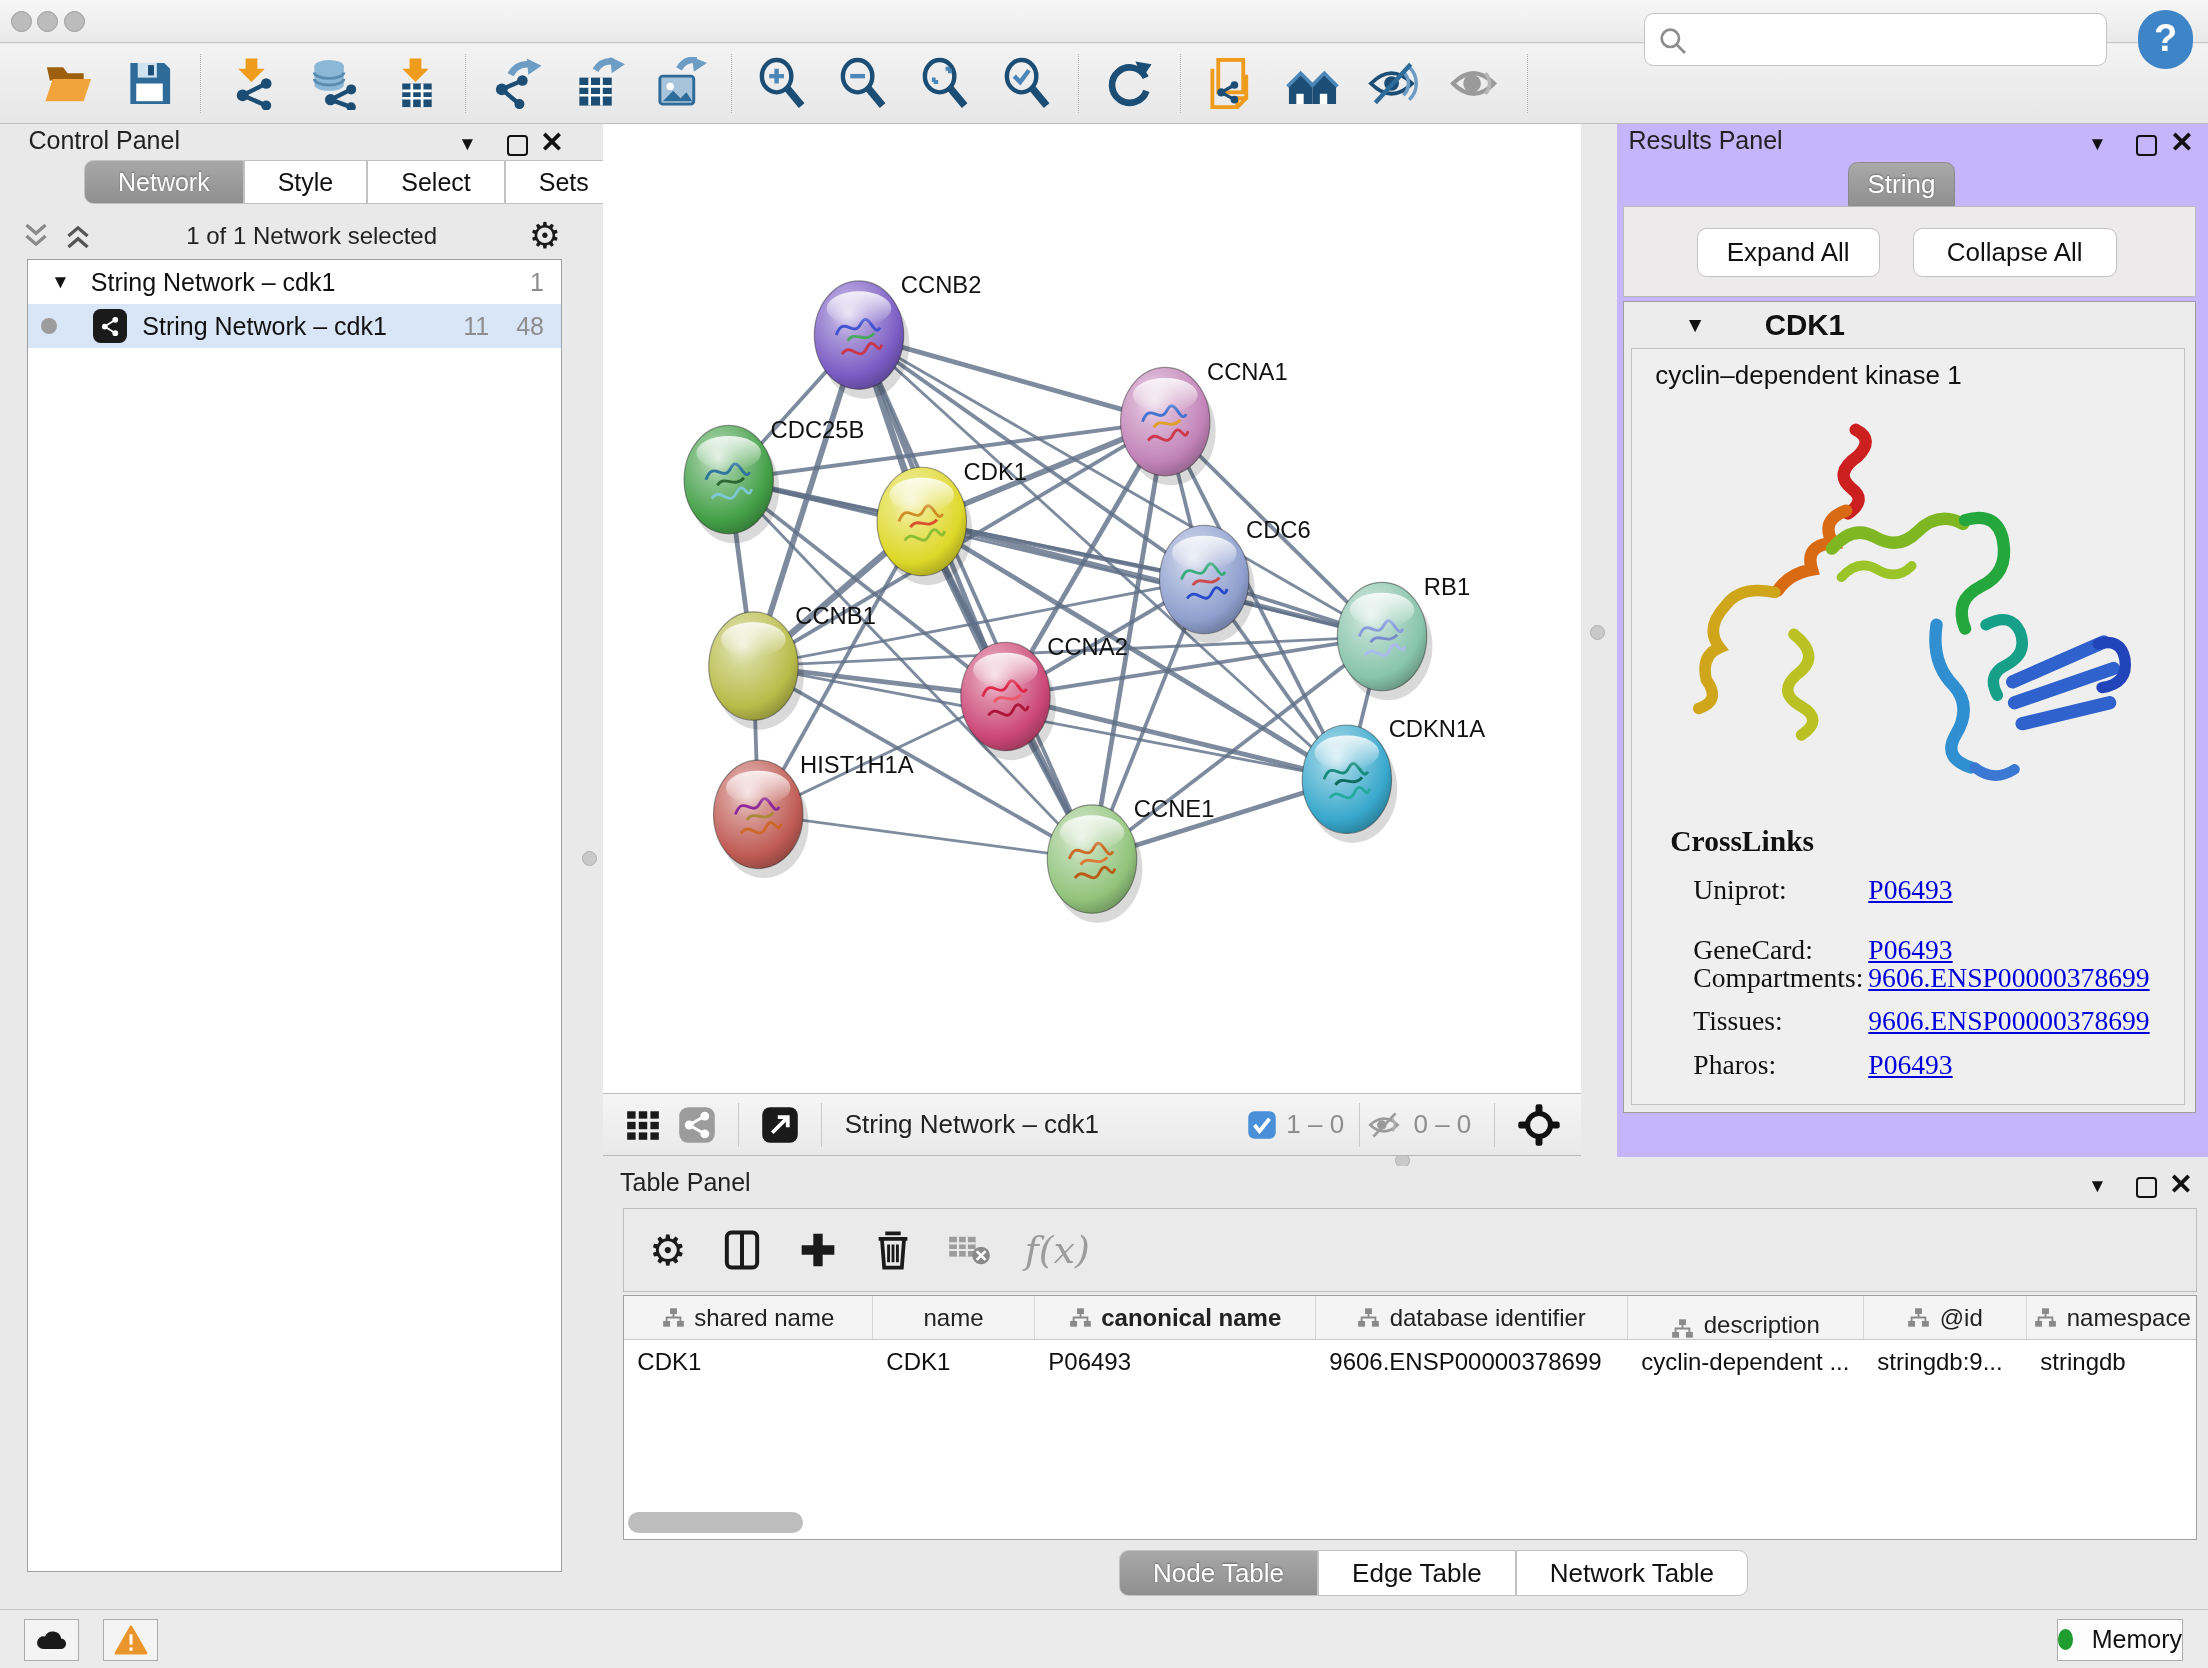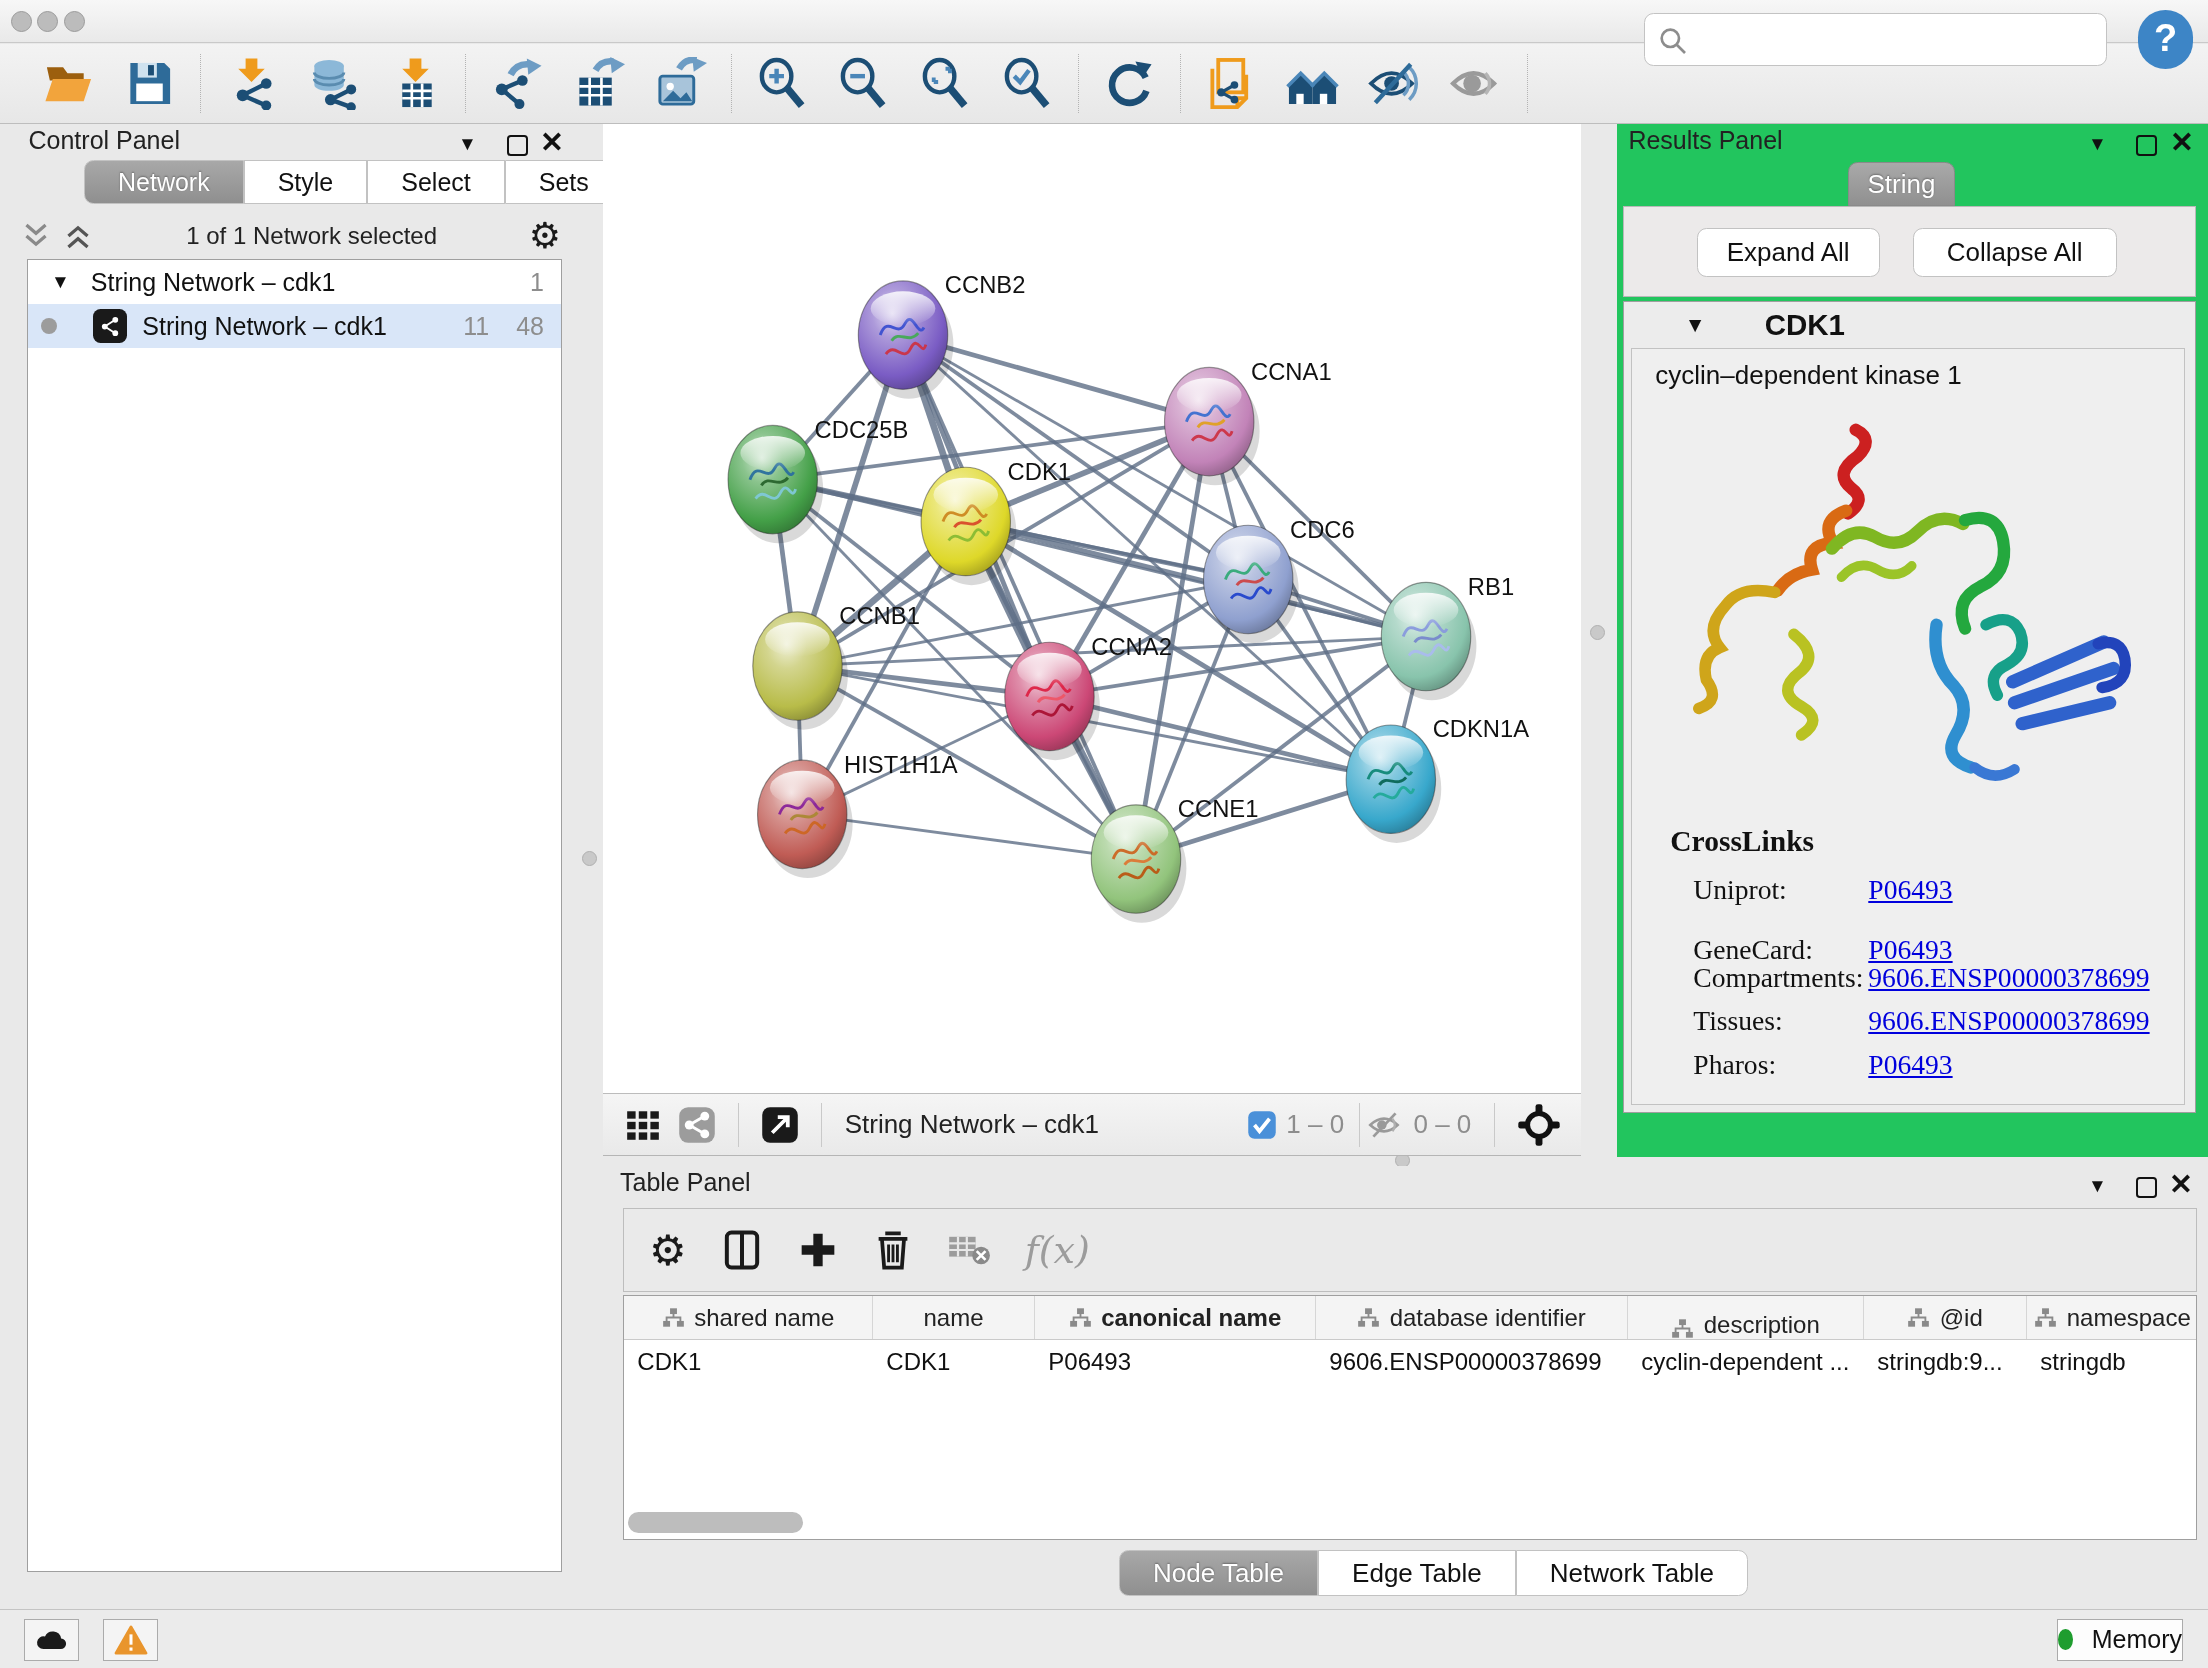--- a/index.html
+++ b/index.html
@@ -57,31 +57,31 @@
   #tree-child { background:#d9e6f8; }
   .share-badge { width:34px; height:34px; border-radius:7.6px; background:#1a1a1a;
     display:flex; align-items:center; justify-content:center; }
   .dot-gray { width:16px; height:16px; border-radius:50%; background:#9c9c9c; }
 
   
   .split-dot { position:absolute; width:15px; height:15px; border-radius:50%; background:#c9c9c9; border:1px solid #b0b0b0; }
 
   
   #network-canvas { position:absolute; left:603px; top:124px; width:978px; height:969px;
-    background:#fff;padding-left:44px; }
+    background:#fff; }
   #net-toolbar { position:absolute; left:603px; top:1093px; width:978px; height:63px;
     background:linear-gradient(#f5f5f5,#e9e9e9); border-top:1px solid #bcbcbc; border-bottom:1px solid #b5b5b5;
     display:flex; align-items:center; }
   .ntsep { width:0; height:44px; border-left:1px solid #c9c9c9; margin:0 13.3px; }
   #net-title { font-size:26px; color:#222; margin-left:9.5px; flex:0 0 auto; }
   .nt-count { font-size:26px; color:#8d8d8d; margin:0 9.5px; }
   .niconbtn { margin:0 7.6px; display:flex; align-items:center; justify-content:center; }
 
   
-  #results-panel { position:absolute; left:1617px; top:124px; width:592px; height:1033px; background:#22c55e; }
+  #results-panel { position:absolute; left:1617px; top:124px; width:592px; height:1033px; background:#c4b5fd; }
   #string-tab { position:absolute; left:231px; top:38px; width:107px; height:44px;
     background:linear-gradient(#a9a9a9,#909090); color:#fff; font-size:26px;
     border-radius:9.5px 9.5px 0 0; display:flex; align-items:center; justify-content:center;
     text-shadow:0 -1px 1.9px rgba(0,0,0,.35); border:1px solid #8a8a8a; }
   #rp-btnbox { position:absolute; left:5.7px; top:82px; width:573px; height:91px;
     background:#eceaea; border:1.9px solid #b9b9b9; }
   .rp-btn { position:absolute; top:21px; height:49px; background:#fff; border:1px solid #c2c2c2;
     border-radius:9.5px; font-size:26px; display:flex; align-items:center; justify-content:center; }
   #cdk1-box { position:absolute; left:5.7px; top:177px; width:573px; height:812px;
     background:#ececec; border:1.9px solid #9f9f9f; }

